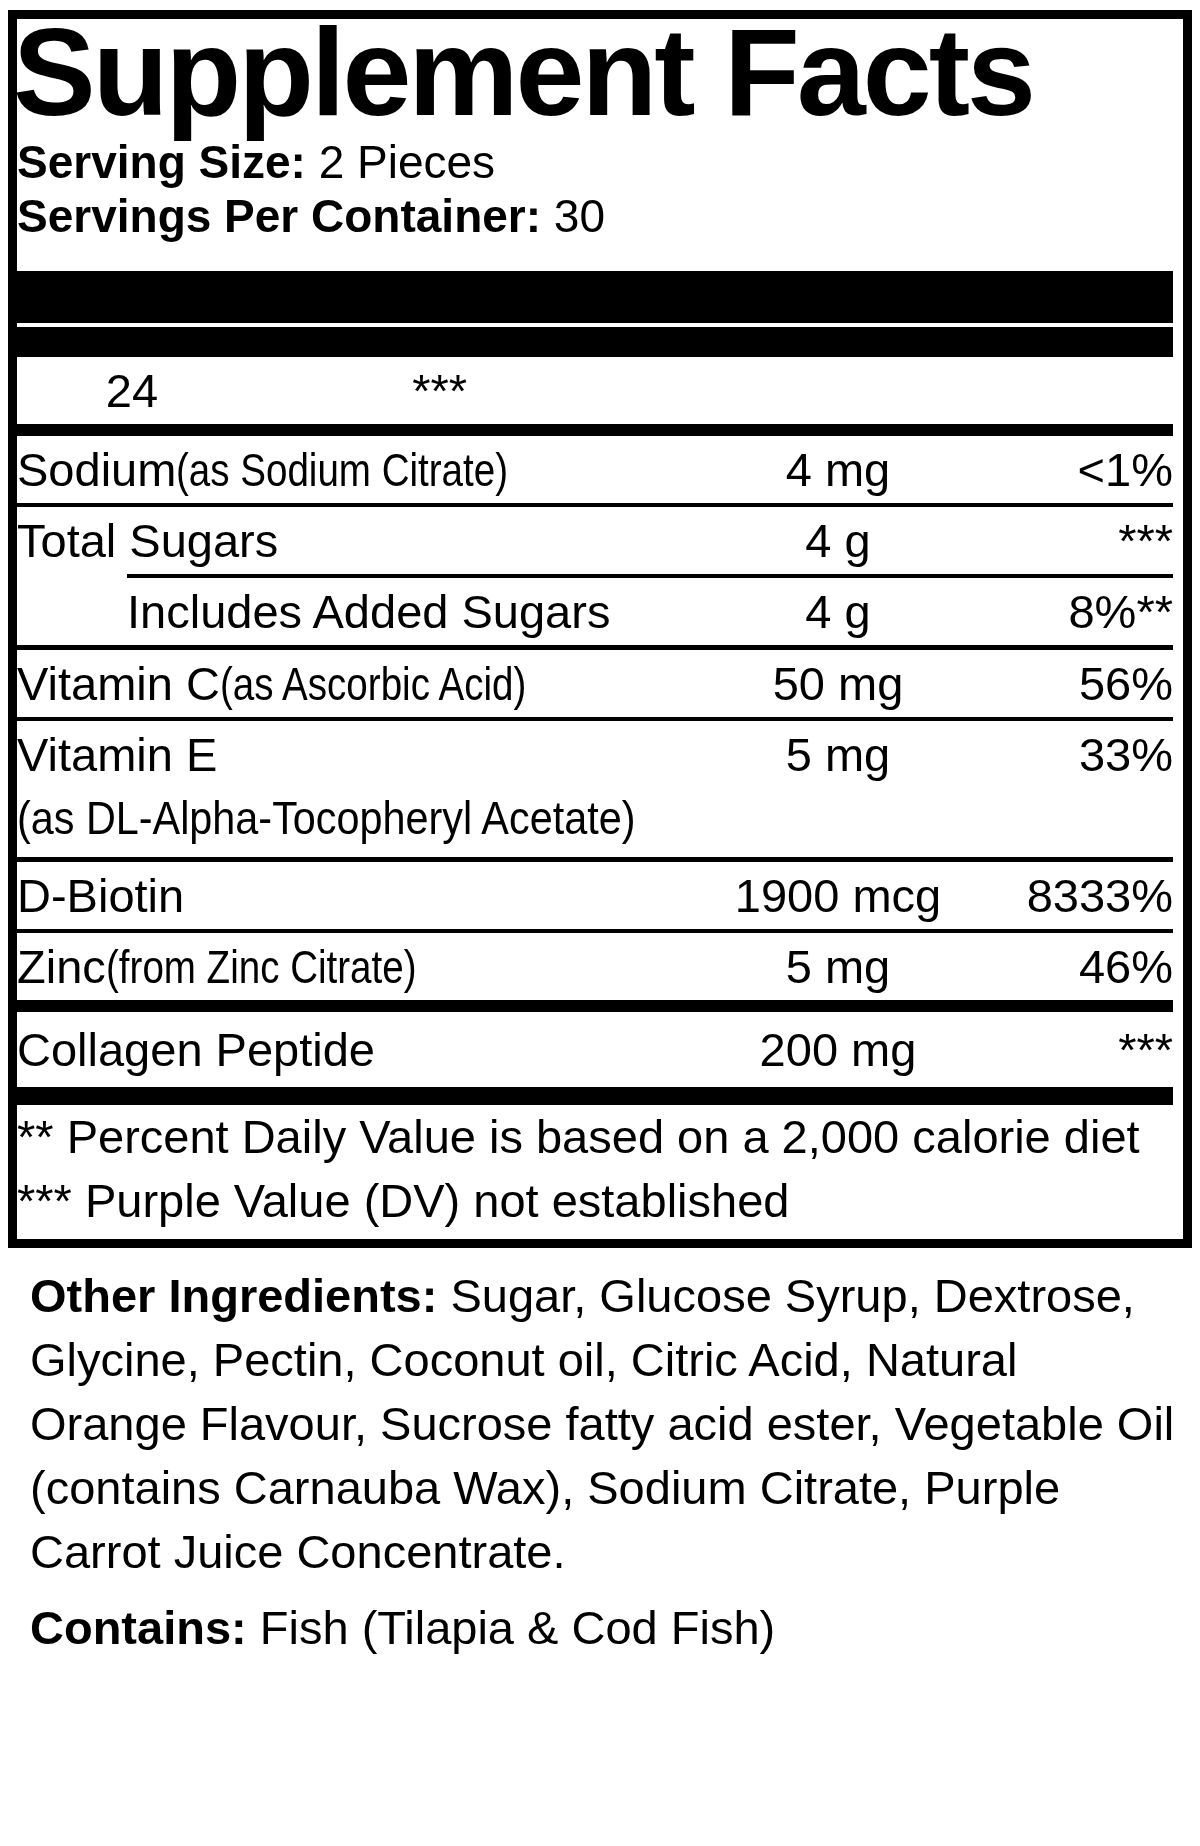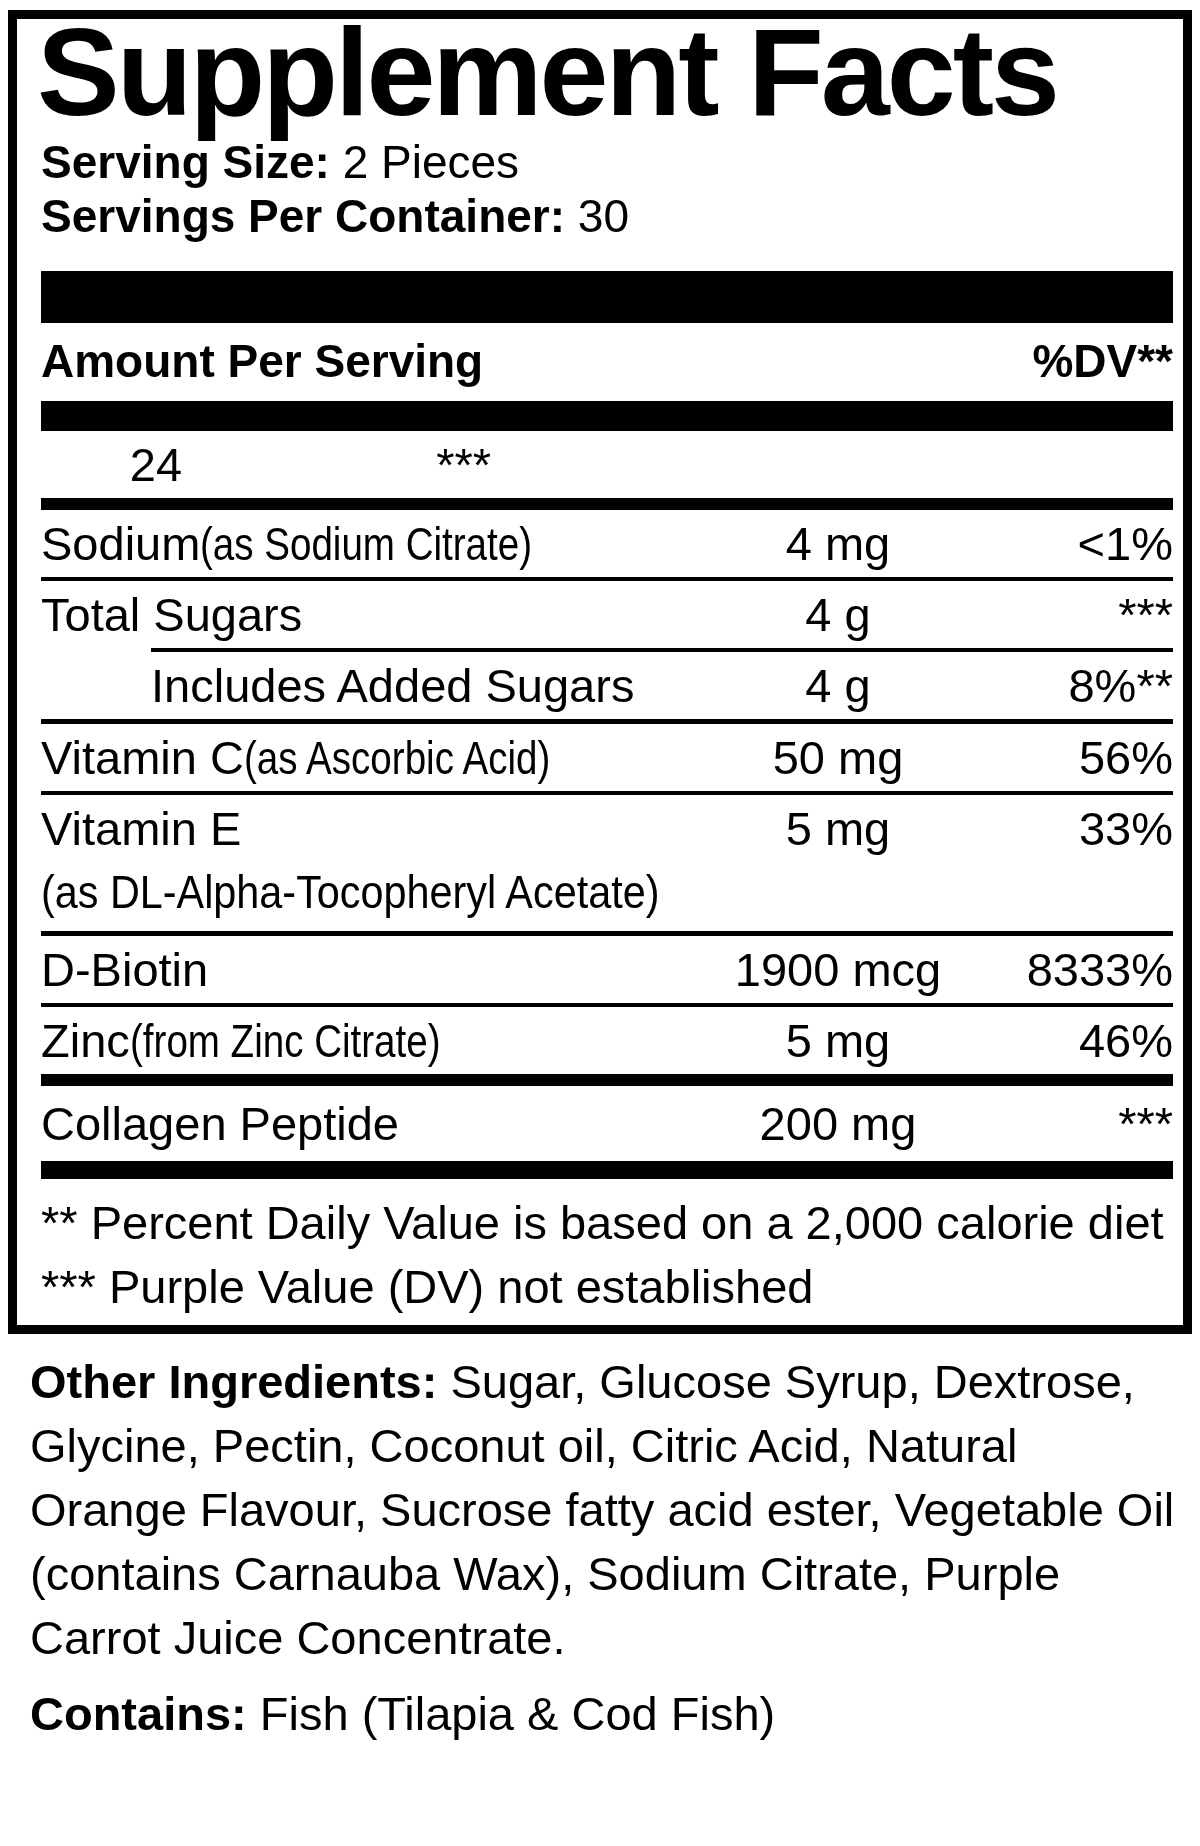--- a/index.html
+++ b/index.html
@@ -5,21 +5,21 @@
   html,body{margin:0;padding:0;background:#ffffff;}
   body{
     width:1200px;height:1846px;overflow:hidden;
     font-family:"Liberation Sans", sans-serif;
     color:#000;
     -webkit-font-smoothing:antialiased;
   }
   .panel{
     margin:10px 8px 0 8px;
     border:9px solid #000;
-    padding:0 10px 6px 24px;
+    padding:0 10px 6px 0;
     background:#fff;
   }
   .title{
     font-weight:bold;
     font-size:124px;
     letter-spacing:-3px;
     line-height:0.92;
     margin:-4px 0 6px -4px;
     white-space:nowrap;
   }
@@ -54,21 +54,20 @@
     transform-origin:0 70%;
   }
   .sub-line{
     font-size:47px;
     padding:2px 0 12px 0;
   }
   .sub-line .sub{transform:scaleX(0.88);}
   .footnotes{
     font-size:47px;
     line-height:64px;
-    margin-top:12px;
   }
   .ingredients{
     margin:16px 10px 0 18px;
     font-size:47px;
     line-height:64px;
   }
   .ingredients p{margin:12px;}
 </style>
 </head>
 <body>
@@ -80,24 +79,20 @@
     <span class="b">Serving Size:</span>
     <span>2 Pieces</span>
   </div>
   <div class="serving-line">
     <span class="b">Servings Per Container:</span>
     <span>30</span>
   </div>
 
   <div>
       <div class="bar first" style="height: 52px;"></div>
-      <div class="hdr-row">
-        <span class="hl">Amount Per Serving</span>
-        <span class="hr">%DV**</span>
-      </div>
       <div class="bar second" style="height: 30px;"></div>
       <div class="row-wrap">
         <div class="nrow">
           <span class="namt">24</span>
           <span class="ndv">***</span>
         </div>
       </div>
       <div class="rule" style="height: 8px;"></div>
       <div class="rule" style="height: 4px;"></div>
       <div class="row-wrap">

